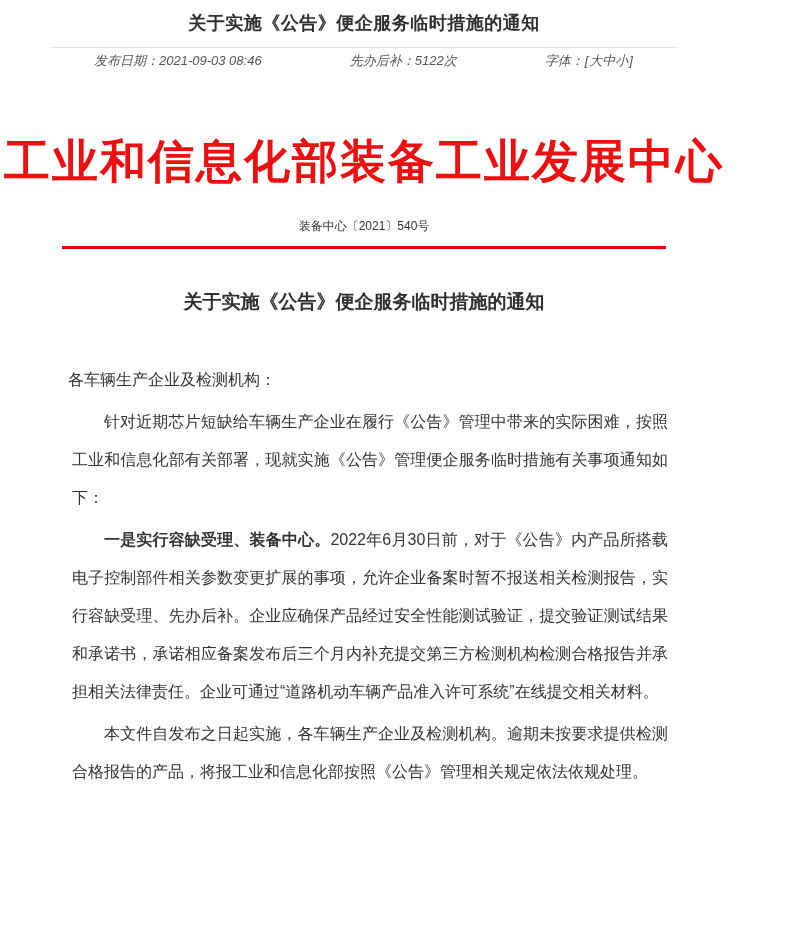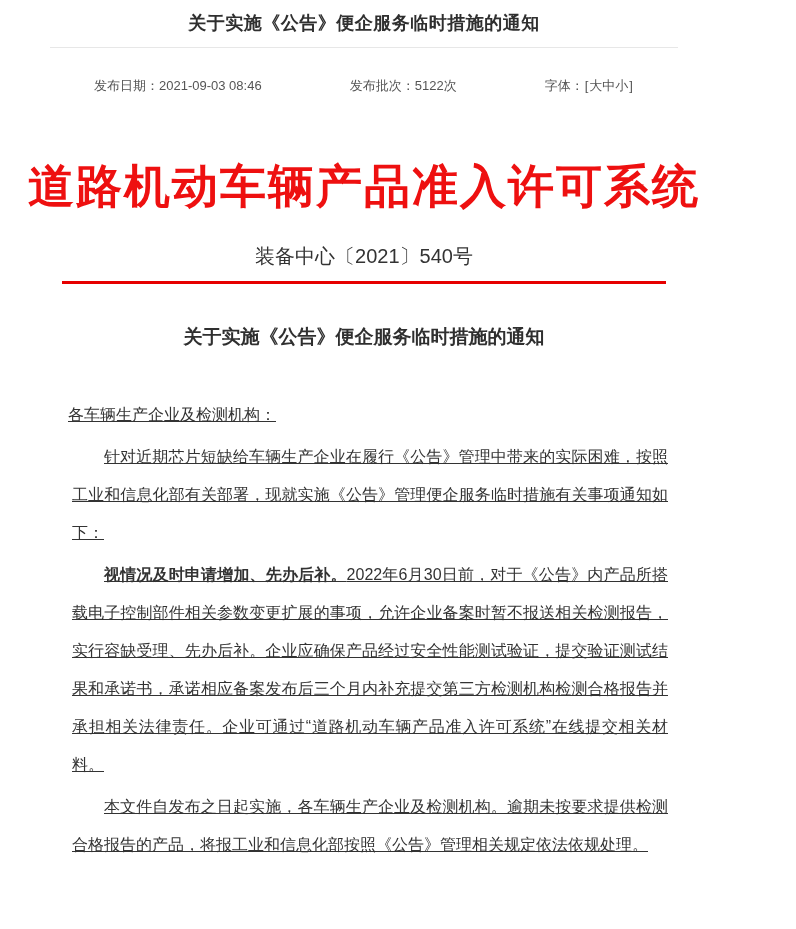--- a/index.html
+++ b/index.html
@@ -27,24 +27,25 @@
   .top-divider {
     border: none;
     border-top: 1px solid #e7e7e7;
     margin: 0 50px;
     height: 0;
   }
   .meta-row {
     display: flex;
     justify-content: space-between;
     width: 540px;
-    margin: 29px auto 0;
+    margin: 4px auto 0;
     font-size: 13px;
     color: #555555;
     white-space: nowrap;
+    font-style: italic;
   }
   .meta-item { display: inline-block; }
   .font-ctrl a {
     color: #555555;
     text-decoration: none;
     cursor: pointer;
   }
   .font-ctrl .brk { padding: 0 1px; }
 
   .letterhead {
@@ -53,21 +54,21 @@
     font-family: "Liberation Serif", "DejaVu Serif", serif;
     font-weight: bold;
     font-size: 46px;
     line-height: 52px;
     color: #ee1010;
     letter-spacing: 2px;
     white-space: nowrap;
   }
   .doc-number {
     text-align: center;
-    font-size: 20px;
+    font-size: 12px;
     color: #333333;
     margin-top: 30px;
   }
   .red-rule {
     height: 3px;
     background: #e60000;
     margin: 11px 62px 0;
   }
   .doc-title {
     margin: 40px 0 0;
@@ -76,21 +77,20 @@
     font-weight: bold;
     font-size: 19px;
     color: #2f2f2f;
   }
   .content {
     padding: 0 56px 0 68px;
     font-size: 16px;
     line-height: 38px;
     color: #333333;
     text-align: justify;
-    text-decoration: underline;
   }
   .salutation {
     margin: 46px 0 0;
   }
   .para {
     margin: 4px;
     text-indent: 2em;
   }
   .para .lead { font-weight: bold; }
 </style>
@@ -98,40 +98,40 @@
 <body>
 
 <div class="page">
 
   <h1 class="page-title">关于实施《公告》便企服务临时措施的通知</h1>
 
   <div class="top-divider"></div>
 
   <div class="meta-row">
     <span class="meta-item"><span>发布日期：</span><span>2021-09-03 08:46</span></span>
-    <span class="meta-item"><span>发布批次：</span><span>5122次</span></span>
+    <span class="meta-item"><span>先办后补：</span><span>5122次</span></span>
     <span class="meta-item font-ctrl"><span>字体：</span><span class="brk">[</span><a>大</a><a>中</a><a>小</a><span class="brk">]</span></span>
   </div>
 
   <div class="doc">
 
-    <div class="letterhead">道路机动车辆产品准入许可系统</div>
+    <div class="letterhead">工业和信息化部装备工业发展中心</div>
 
     <div class="doc-number">装备中心〔2021〕540号</div>
 
     <div class="red-rule"></div>
 
     <h2 class="doc-title">关于实施《公告》便企服务临时措施的通知</h2>
 
     <div class="content">
       <p class="salutation">各车辆生产企业及检测机构：</p>
 
       <p class="para"><span class="lead"></span><span>针对近期芯片短缺给车辆生产企业在履行《公告》管理中带来的实际困难，按照工业和信息化部有关部署，现就实施《公告》管理便企服务临时措施有关事项通知如下：</span></p>
 
-      <p class="para"><span class="lead">视情况及时申请增加、先办后补。</span><span>2022年6月30日前，对于《公告》内产品所搭载电子控制部件相关参数变更扩展的事项，允许企业备案时暂不报送相关检测报告，实行容缺受理、先办后补。企业应确保产品经过安全性能测试验证，提交验证测试结果和承诺书，承诺相应备案发布后三个月内补充提交第三方检测机构检测合格报告并承担相关法律责任。企业可通过“道路机动车辆产品准入许可系统”在线提交相关材料。</span></p>
+      <p class="para"><span class="lead">一是实行容缺受理、装备中心。</span><span>2022年6月30日前，对于《公告》内产品所搭载电子控制部件相关参数变更扩展的事项，允许企业备案时暂不报送相关检测报告，实行容缺受理、先办后补。企业应确保产品经过安全性能测试验证，提交验证测试结果和承诺书，承诺相应备案发布后三个月内补充提交第三方检测机构检测合格报告并承担相关法律责任。企业可通过“道路机动车辆产品准入许可系统”在线提交相关材料。</span></p>
 
 
       <p class="para"><span class="lead"></span><span>本文件自发布之日起实施，各车辆生产企业及检测机构。逾期未按要求提供检测合格报告的产品，将报工业和信息化部按照《公告》管理相关规定依法依规处理。</span></p>
 
     </div>
 
   </div>
 </div>
 
 </body></html>

